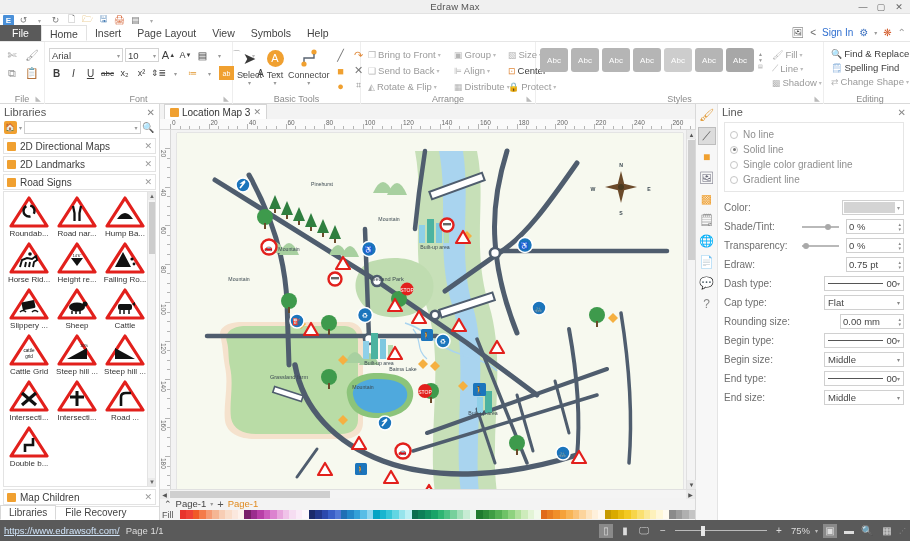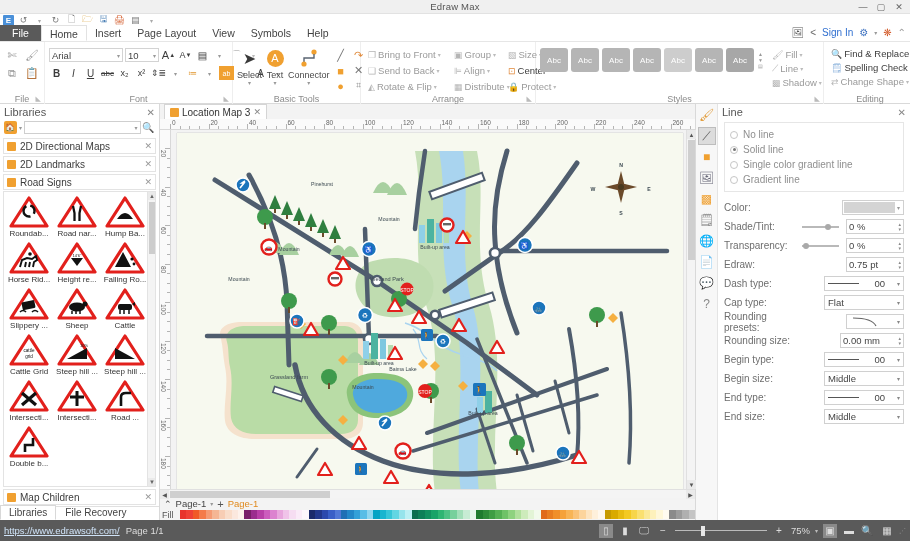--- a/index.html
+++ b/index.html
@@ -142,21 +142,21 @@
   .prow .lab { width:78px; }
   .prow .ctl { flex:1; display:flex; align-items:center; justify-content:flex-end; gap:3px;}
   .colorwell { width:62px;height:15px;border:1px solid #d0d0d0; background:#fff; display:flex; align-items:center; padding:1px;}
   .colorwell .fillc { flex:1; height:11px; background:#d4d4d4;}
   .colorwell .cv { font-size:6px; color:#999; padding:0 2px;}
   .slider { flex:1; display:flex; align-items:center; margin-right:4px; position:relative; height:14px;}
   .track { height:2px; background:#b9b9b9; width:100%;}
   .knob { width:6px;height:6px;border-radius:50%;background:#a9a9a9; position:absolute;}
   .spin { width:58px;height:15px;border:1px solid #d0d0d0;background:#fff; display:flex; align-items:center; padding:0 2px; font-size:9.5px; color:#444;}
   .spin .ar { margin-left:auto; display:flex;flex-direction:column; font-size:5px; color:#888; line-height:5px;}
-  .combo { width:72px;height:15px;border:1px solid #d0d0d0;background:#fff; display:flex; align-items:center; padding:0 3px; font-size:9.5px; color:#444;gap:12px;}
+  .combo { width:72px;height:15px;border:1px solid #d0d0d0;background:#fff; display:flex; align-items:center; padding:0 3px; font-size:9.5px; color:#444;}
   .combo .cv { margin-left:auto; font-size:6px; color:#888;}
   .combo.wide { width:80px; }
   .combo .lline { flex:1; height:1px; background:#555; margin-right:3px;}
 
   
   .status { height:21px; background:#5a5a5a; display:flex; align-items:center; color:#ddd; font-size:9.5px; padding:0 4px; gap:6px;}
   .status a { color:#cfe3f7; text-decoration:underline;}
   .statusright { margin-left:auto; display:flex; align-items:center; gap:5px;}
   .st-ic { width:14px;height:14px; display:flex;align-items:center;justify-content:center; font-size:10px; color:#ddd;}
   .st-ic.sel { background:#8a8a8a;}
@@ -408,21 +408,21 @@
     </div>
 
     <div class="grp" style="width:96px;border-right:none;">
       <div class="gbody" style="flex-direction:column; gap:1px; padding-top:3px;">
         <div class="sbtn dark">
           <span class="si" style="color:#e0962e;">🔍</span>
           <span>Find &amp; Replace</span>
         </div>
         <div class="sbtn dark">
           <span class="si" style="color:#7aa7d6;">🗒</span>
-          <span>Spelling Check</span>
+          <span>Spelling Find</span>
         </div>
         <div class="sbtn">
           <span class="si" style="color:#b5b5b5;">⇄</span>
           <span>Change Shape</span>
           <span class="cc">▾</span>
         </div>
       </div>
       <div class="glabel">Editing</div>
     </div>
   </div>
@@ -1179,31 +1179,20 @@
         <div class="prow">
           <span class="lab">Cap type:</span>
           <span class="ctl">
             <span class="combo wide">
               <span>Flat</span>
               <span class="cv">▾</span>
             </span>
           </span>
         </div>
 
-        <div class="prow">
-          <span class="lab">Rounding presets:</span>
-          <span class="ctl">
-            <span class="combo" style="width:58px;">
-              <svg width="34" height="11" viewBox="0 0 34 11">
-                  <path d="M3 2 Q22 2 26 10" stroke="#666" stroke-width="1.2" fill="none"></path>
-                </svg>
-              <span class="cv">▾</span>
-            </span>
-          </span>
-        </div>
 
         <div class="prow">
           <span class="lab">Rounding size:</span>
           <span class="ctl">
             <span class="spin" style="width:64px;">
               <span>0.00 mm</span>
               <span class="ar">
                   <span>▴</span>
                   <span>▾</span>
                 </span>

